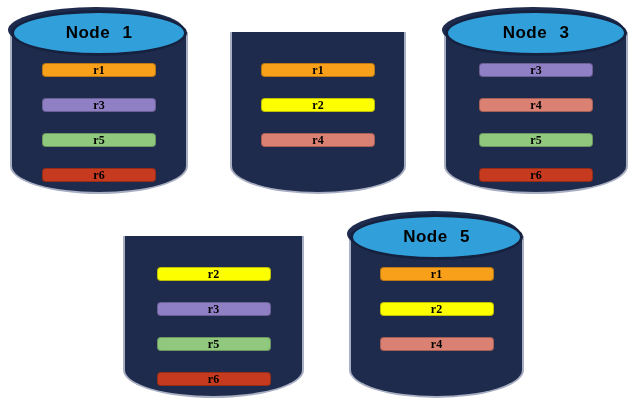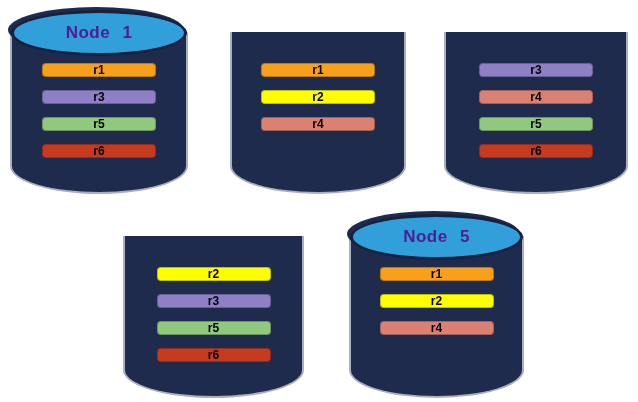--- a/index.html
+++ b/index.html
@@ -29,35 +29,36 @@
     top: 2px; height: 46px;
     border: 3px solid #15213E;
     border-radius: 50%;
     box-sizing: border-box;
     box-shadow: -3px -3px 0 0 #1F2B4D;
     display: flex;
     align-items: center;
     justify-content: center;
   }
   .cyl-title {
-    color: #4c1d95;
+    color: #000000;
     font-weight: bold;
     font-size: 17px;
     word-spacing: 7px;
     letter-spacing: 0.5px;
     white-space: nowrap;
   }
   .bars {
     position: absolute;
     left: 0; right: 0;
     top: 55px;
     display: flex;
     flex-direction: column;
     align-items: center;
-    gap: 13px;
+    gap: 21px;
+    font-family: Liberation Serif, serif;
   }
   .bar {
     width: 114px;
     height: 14px;
     border-radius: 4px;
     border: 1px solid rgba(0,0,0,0.25);
     box-sizing: border-box;
     display: flex;
     align-items: center;
     justify-content: center;
@@ -95,20 +96,23 @@
     <div class="cyl-body" style="background-color: rgb(31, 43, 77);"></div>
     <div class="bars">
       <div class="bar" style="background-color: rgb(249, 160, 27);">r1</div>
       <div class="bar" style="background-color: rgb(253, 255, 0);">r2</div>
       <div class="bar" style="background-color: rgb(219, 129, 115);">r4</div>
     </div>
   </div>
 
   <div class="cyl n3">
     <div class="cyl-body" style="background-color: rgb(31, 43, 77);"></div>
+    <div class="cyl-top" style="background-color: rgb(49, 159, 217);">
+      <span class="cyl-title">Node 3</span>
+    </div>
     <div class="bars">
       <div class="bar" style="background-color: rgb(143, 128, 198);">r3</div>
       <div class="bar" style="background-color: rgb(219, 129, 115);">r4</div>
       <div class="bar" style="background-color: rgb(144, 200, 126);">r5</div>
       <div class="bar" style="background-color: rgb(198, 59, 32);">r6</div>
     </div>
   </div>
 
   <div class="cyl n4">
     <div class="cyl-body" style="background-color: rgb(31, 43, 77);"></div>

